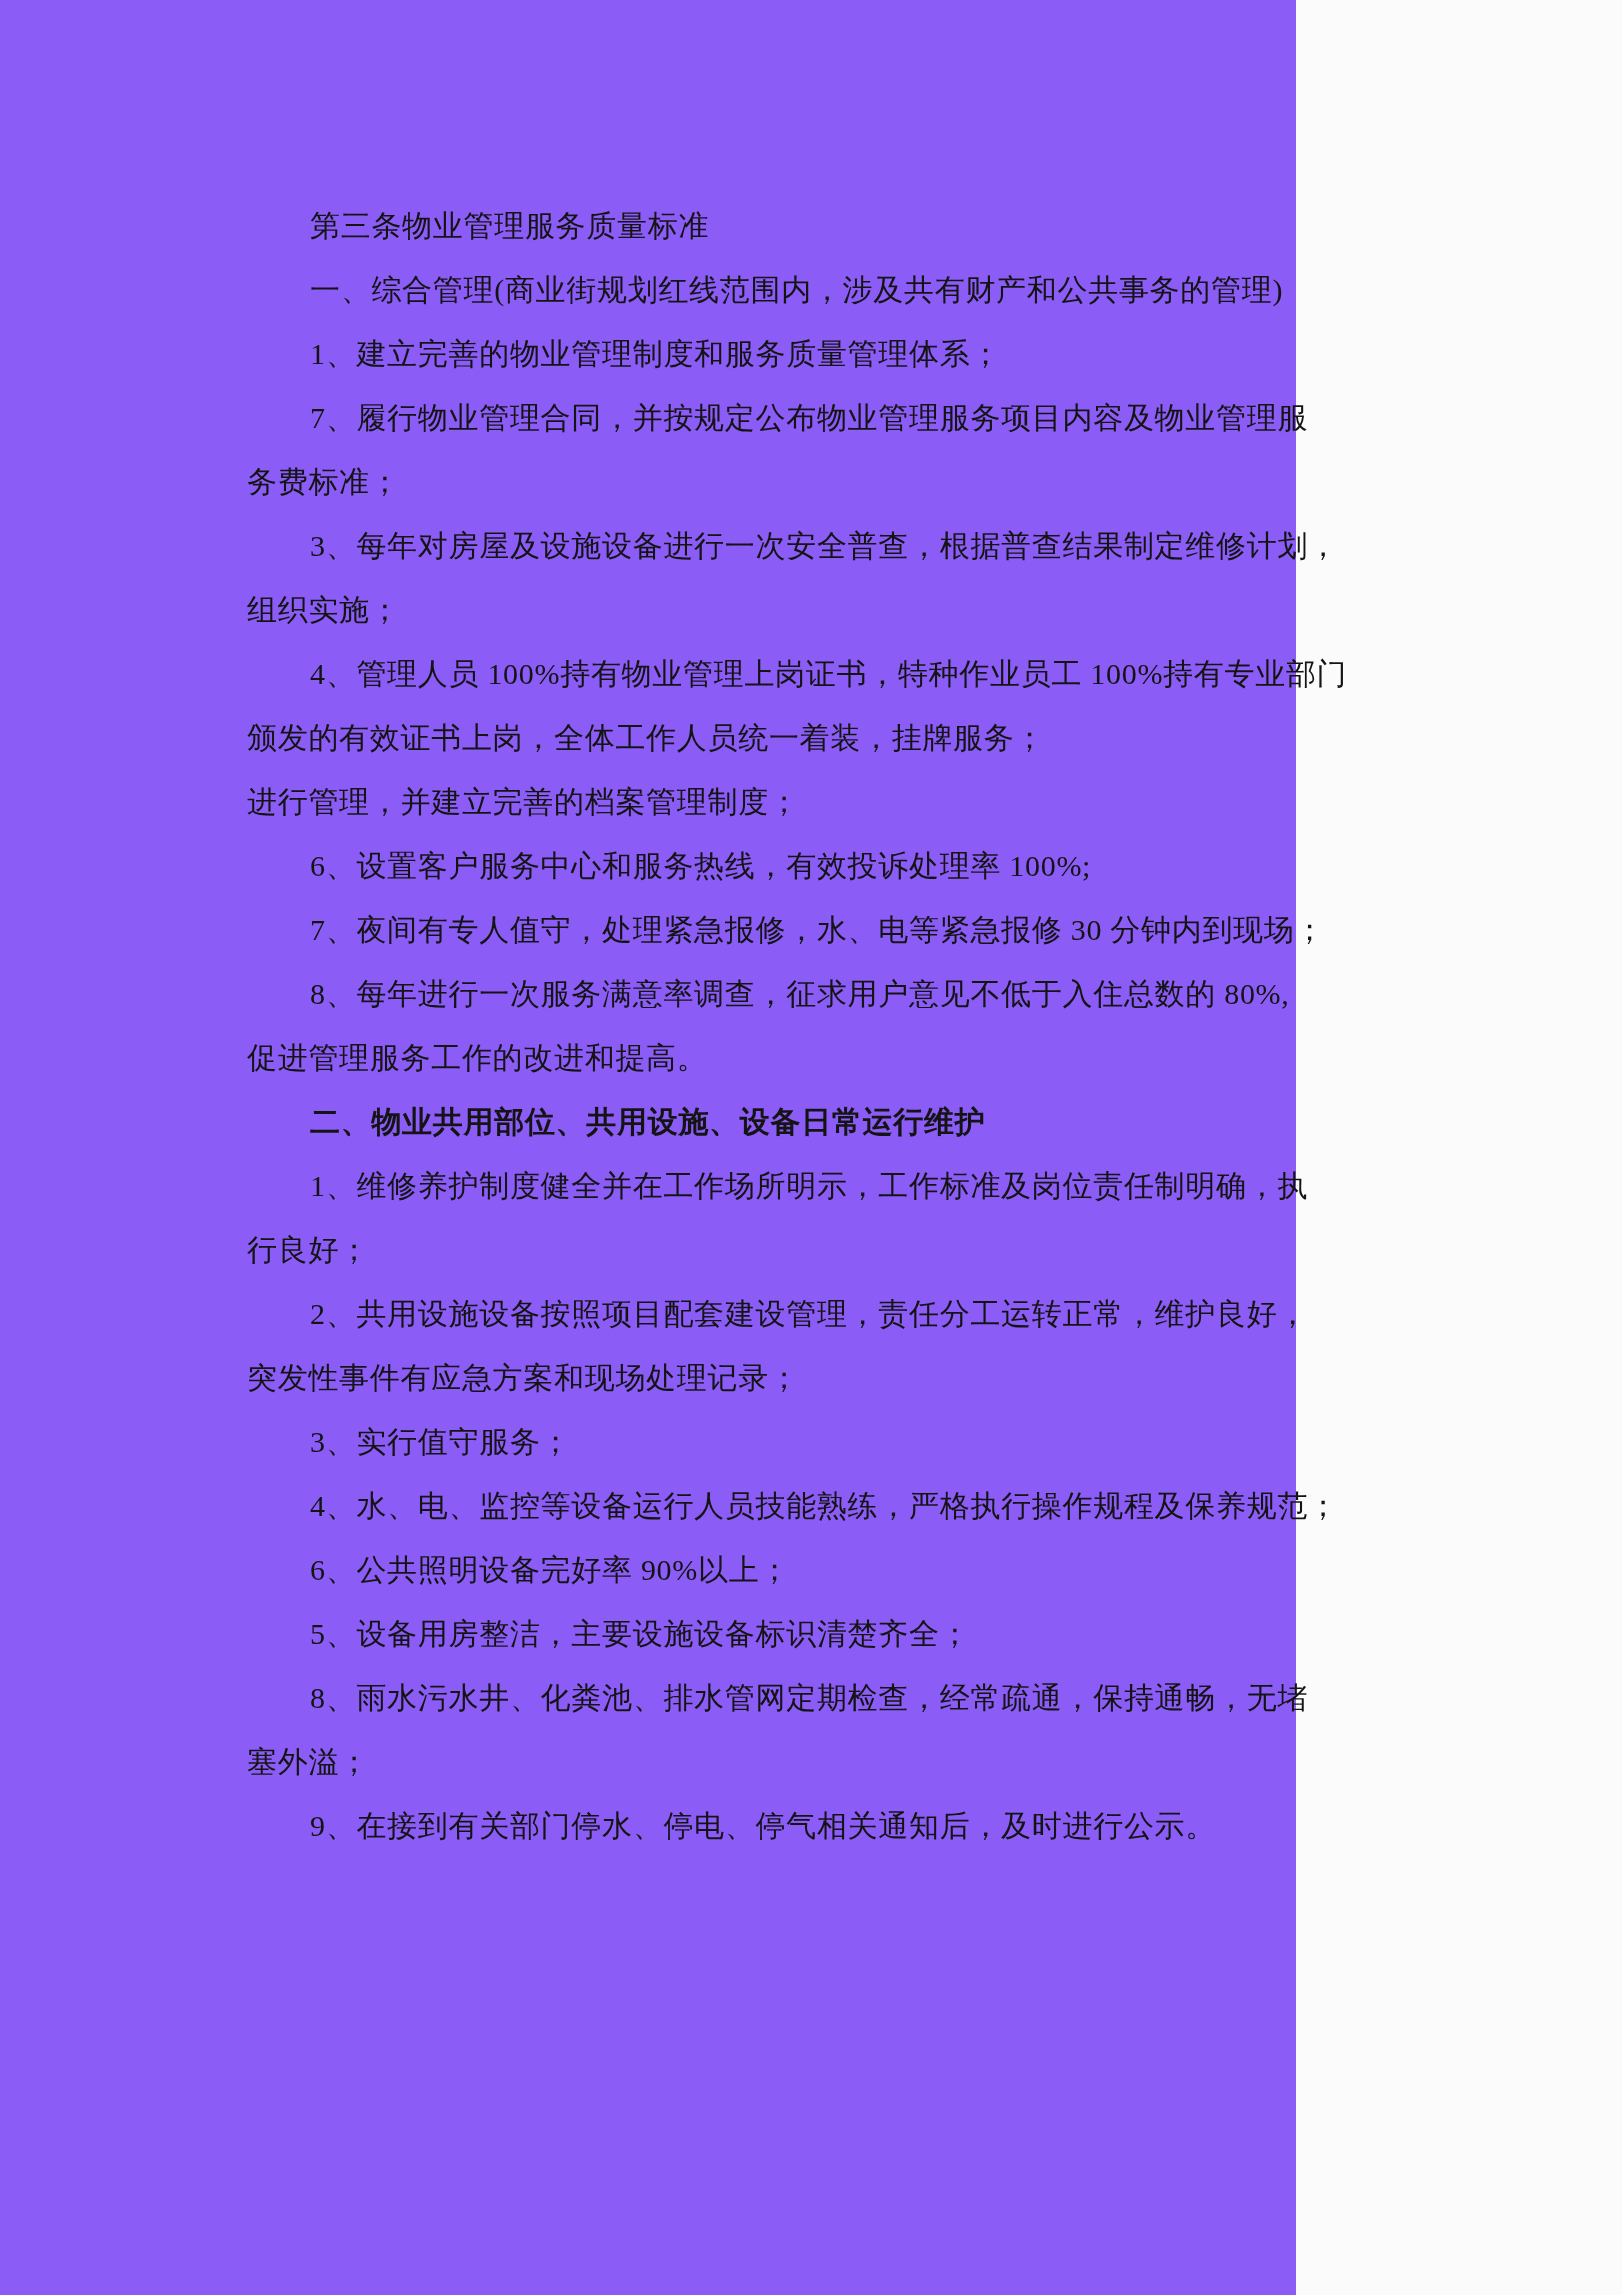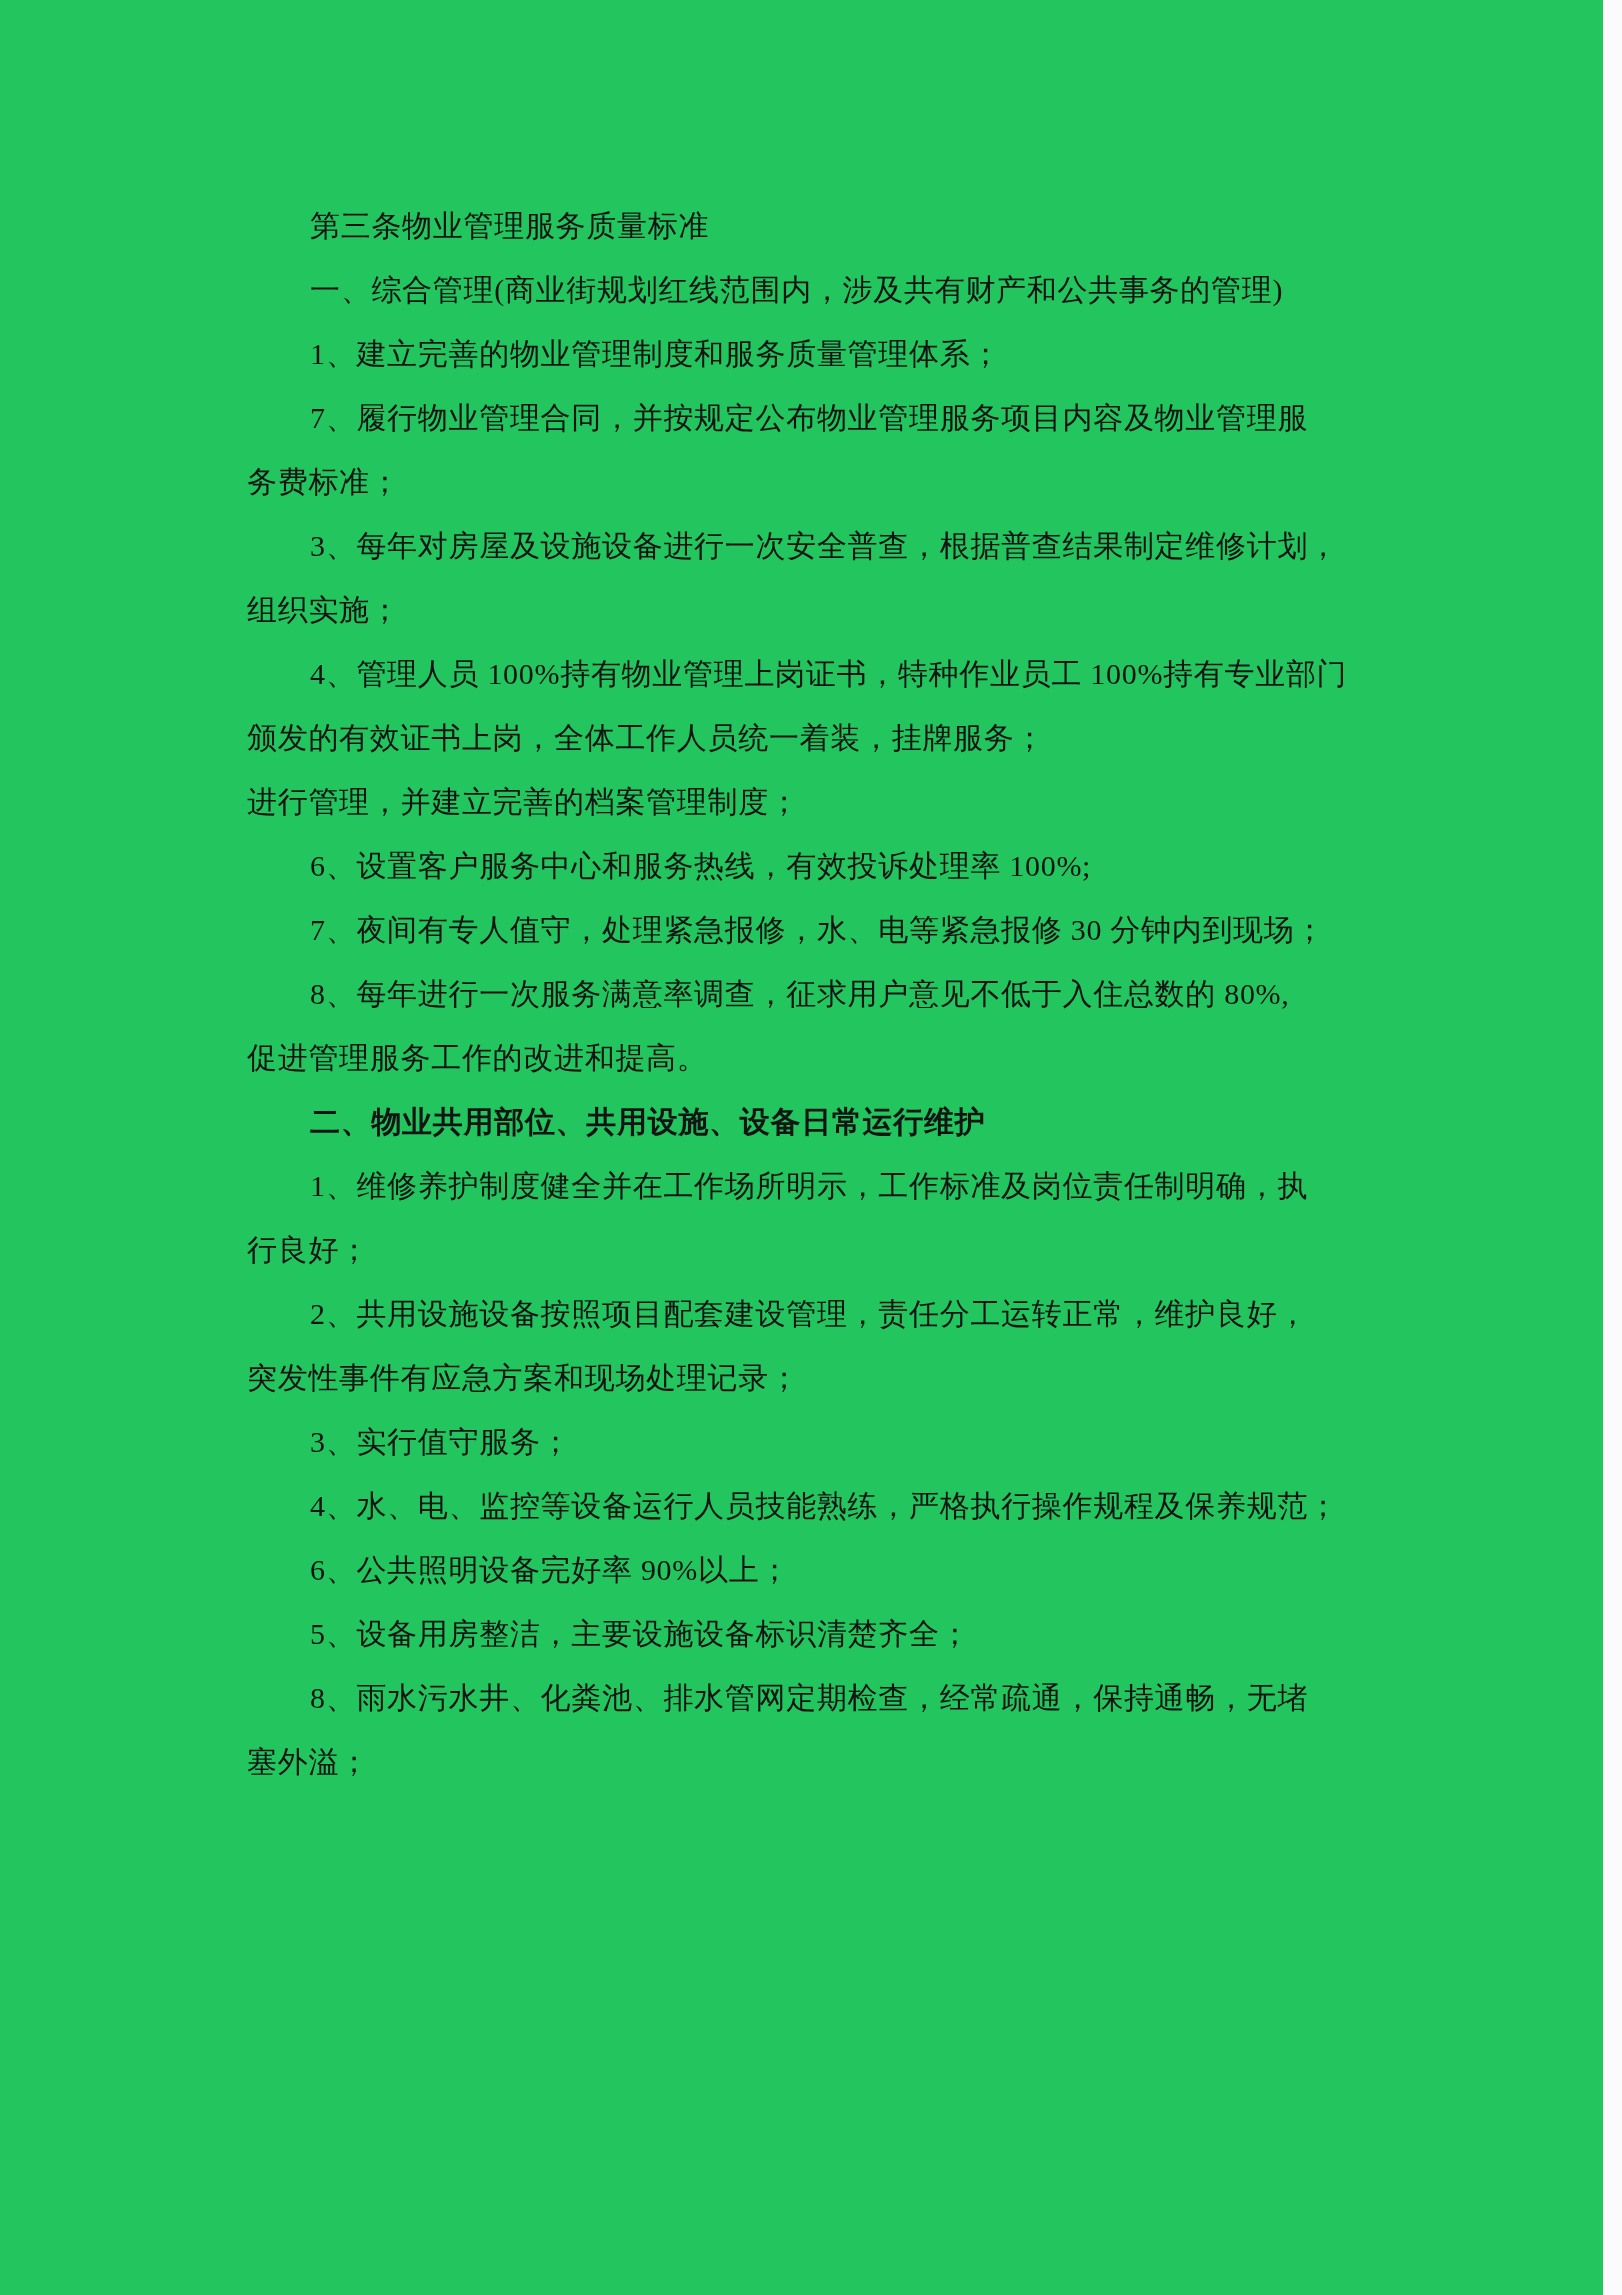--- a/index.html
+++ b/index.html
@@ -10,23 +10,23 @@
     width: 1623px;
     height: 2295px;
     background: #fbfbfb;
     position: relative;
     font-family: "Liberation Serif", "DejaVu Serif", serif;
   }
   .page {
     position: absolute;
     left: 0;
     top: 0;
-    width: 1603px;
+    width: 1296px;
     height: 2295px;
-    background: #22c55e;
+    background: #8b5cf6;
   }
   .doc {
     position: absolute;
     left: 247px;
     top: 194px;
     width: 1136px;
     color: #141414;
   }
   .line {
     font-size: 30px;
@@ -66,15 +66,16 @@
     <div class="line indent">1、维修养护制度健全并在工作场所明示，工作标准及岗位责任制明确，执</div>
     <div class="line">行良好；</div>
     <div class="line indent">2、共用设施设备按照项目配套建设管理，责任分工运转正常，维护良好，</div>
     <div class="line">突发性事件有应急方案和现场处理记录；</div>
     <div class="line indent">3、实行值守服务；</div>
     <div class="line indent">4、水、电、监控等设备运行人员技能熟练，严格执行操作规程及保养规范；</div>
     <div class="line indent">6、公共照明设备完好率 90%以上；</div>
     <div class="line indent">5、设备用房整洁，主要设施设备标识清楚齐全；</div>
     <div class="line indent">8、雨水污水井、化粪池、排水管网定期检查，经常疏通，保持通畅，无堵</div>
     <div class="line">塞外溢；</div>
+    <div class="line indent">9、在接到有关部门停水、停电、停气相关通知后，及时进行公示。</div>
   </div>
 </div>
 
 
 </body></html>

